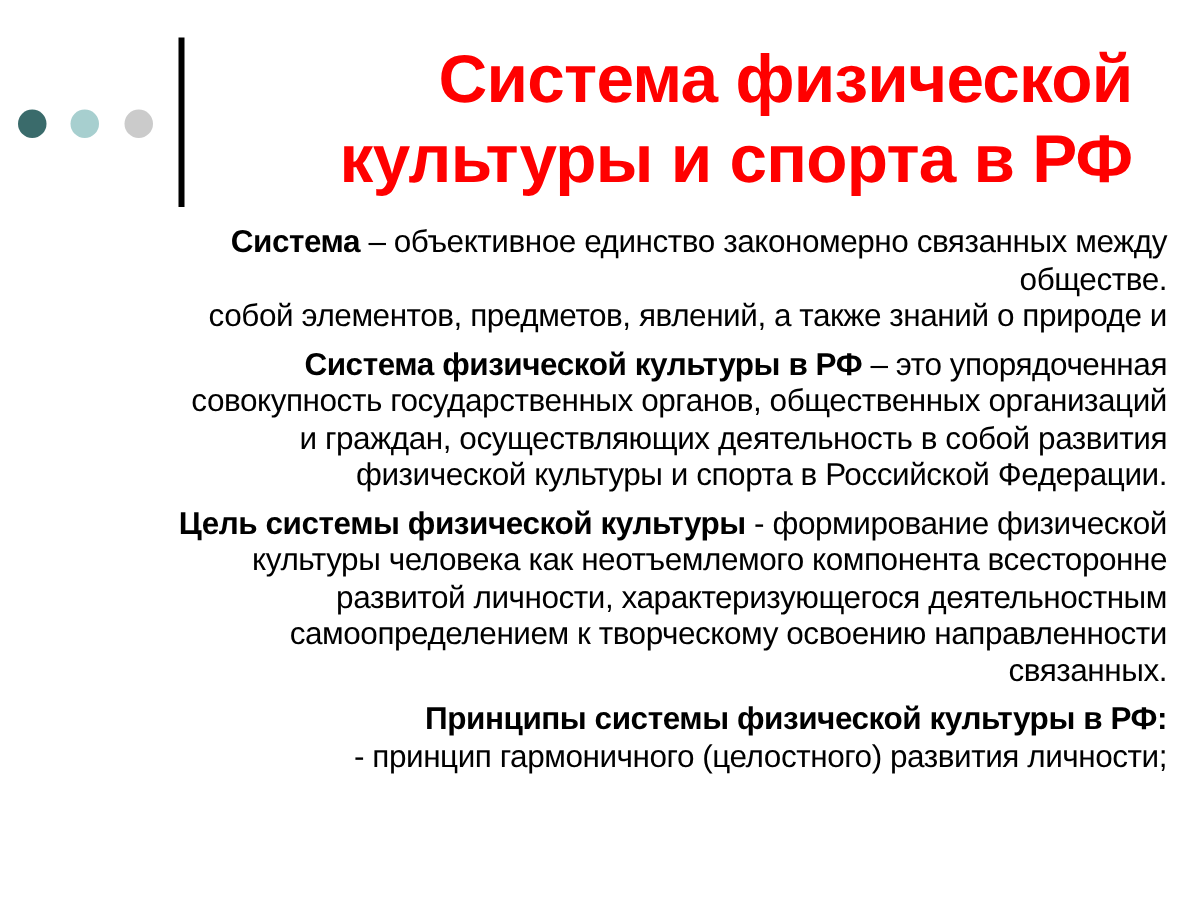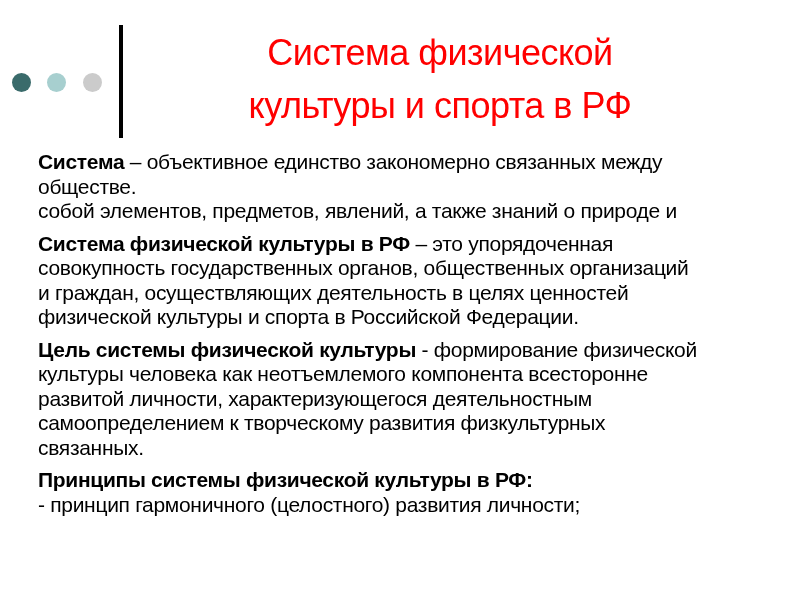--- a/index.html
+++ b/index.html
@@ -31,38 +31,39 @@
     top: 25px;
     width: 4px;
     height: 113px;
     background: #000000;
   }
   .title {
     position: absolute;
     left: 125px;
     top: 26px;
     width: 630px;
-    text-align: center;
-    font-size: 36px;
-    font-weight: normal;
+    text-align: right;
+    font-size: 45px;
+    font-weight: bold;
     line-height: 53px;
     letter-spacing: -0.5px;
   }
   .body-text {
     position: absolute;
     left: 38px;
     top: 150px;
     width: 740px;
     font-size: 21px;
     line-height: 24.5px;
     color: #000000;
     letter-spacing: -0.3px;
   }
   .para {
     margin: 0 0 8px 0;
+    text-align: right;
   }
   .line {
     white-space: nowrap;
   }
   .lead {
     font-weight: bold;
   }
 </style>
 </head>
 <body>
@@ -82,28 +83,28 @@
 
   <div class="body-text">
       <div class="para">
         <div class="line"><span class="lead">Система</span><span> – объективное единство закономерно связанных между</span></div>
         <div class="line">обществе.</div>
         <div class="line">собой элементов, предметов, явлений, а также знаний о природе и</div>
       </div>
       <div class="para">
         <div class="line"><span class="lead">Система физической культуры в РФ</span><span> – это упорядоченная</span></div>
         <div class="line">совокупность государственных органов, общественных организаций</div>
-        <div class="line">и граждан, осуществляющих деятельность в целях ценностей</div>
+        <div class="line">и граждан, осуществляющих деятельность в собой развития</div>
         <div class="line">физической культуры и спорта в Российской Федерации.</div>
       </div>
       <div class="para">
         <div class="line"><span class="lead">Цель системы физической культуры</span><span> - формирование физической</span></div>
         <div class="line">культуры человека как неотъемлемого компонента всесторонне</div>
         <div class="line">развитой личности, характеризующегося деятельностным</div>
-        <div class="line">самоопределением к творческому развития физкультурных</div>
+        <div class="line">самоопределением к творческому освоению направленности</div>
         <div class="line">связанных.</div>
       </div>
       <div class="para">
         <div class="line"><span class="lead">Принципы системы физической культуры в РФ:</span></div>
         <div class="line">- принцип гармоничного (целостного) развития личности;</div>
       </div>
     </div>
 
 </div>
 

